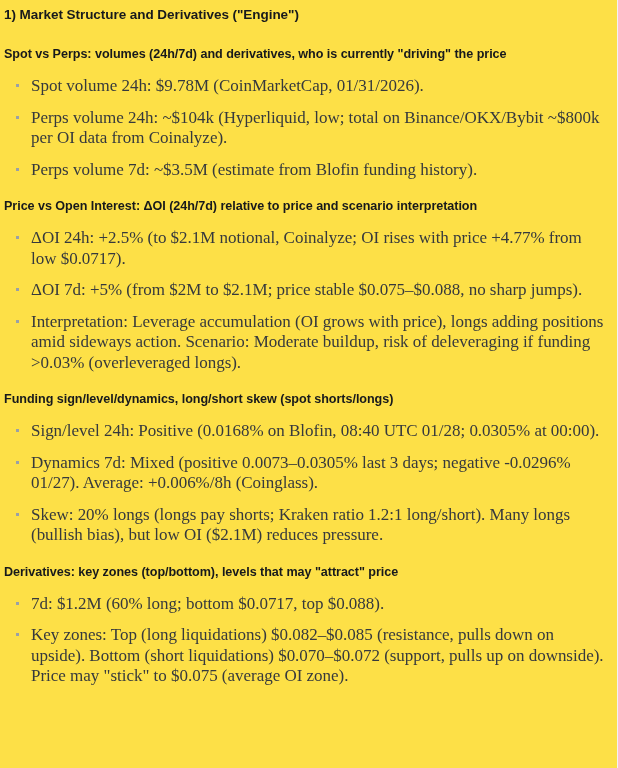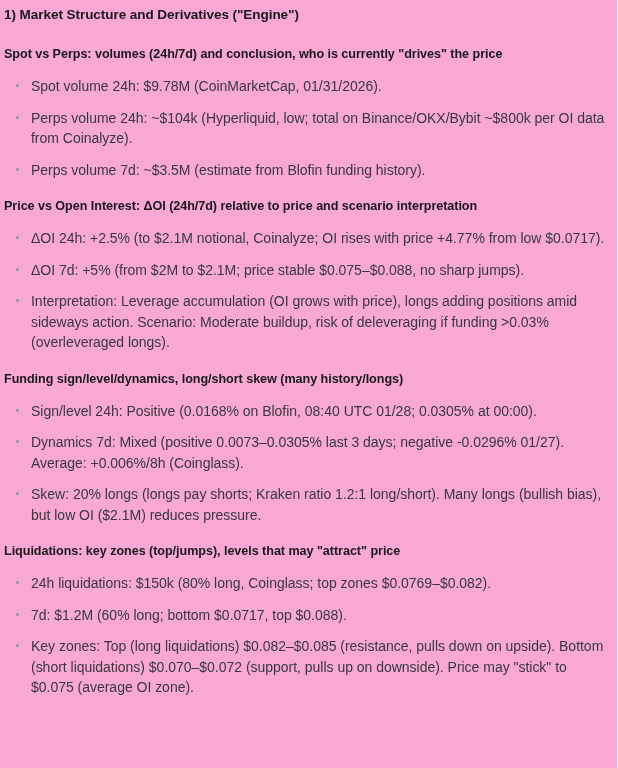--- a/index.html
+++ b/index.html
@@ -14,21 +14,21 @@
     font-family: "Liberation Sans", sans-serif;
     color: #1f2328;
     -webkit-font-smoothing: antialiased;
   }
   .page {
     position: relative;
     width: 618px;
     height: 768px;
     box-sizing: border-box;
     padding: 0 11px 0 4px;
-    background: #f9a8d4;
+    background: #fde047;
   }
   .edge-rule {
     position: absolute;
     top: 0;
     right: 0;
     width: 1px;
     height: 768px;
     background: #f2f2f3;
   }
   .section-title {
@@ -52,26 +52,27 @@
   .sub-title.first-after-title {
     padding-top: 22px;
   }
   ul.bullets {
     list-style: none;
     margin: 0;
     padding: 0;
   }
   ul.bullets > li {
     position: relative;
-    font-size: 14px;
+    font-size: 17px;
     line-height: 20.5px;
     color: #36393d;
     padding-left: 27px;
     padding-top: 11px;
     letter-spacing: -0.02px;
+    font-family: Liberation Serif, serif;
   }
   ul.bullets > li::before {
     content: "";
     position: absolute;
     left: 12px;
     top: 19px;
     width: 3.2px;
     height: 3.2px;
     background: #9aa0a6;
   }
@@ -80,48 +81,47 @@
   }
 </style>
 </head>
 <body>
 
 <div class="page">
   <div class="edge-rule"></div>
 
   <h1 class="section-title">1) Market Structure and Derivatives ("Engine")</h1>
 
-  <h2 class="sub-title first-after-title">Spot vs Perps: volumes (24h/7d) and conclusion, who is currently "drives" the price</h2>
+  <h2 class="sub-title first-after-title">Spot vs Perps: volumes (24h/7d) and derivatives, who is currently "driving" the price</h2>
   <div class="list-wrap">
     <ul class="bullets">
       <li>Spot volume 24h: $9.78M (CoinMarketCap, 01/31/2026).</li>
       <li>Perps volume 24h: ~$104k (Hyperliquid, low; total on Binance/OKX/Bybit ~$800k per OI data from Coinalyze).</li>
       <li>Perps volume 7d: ~$3.5M (estimate from Blofin funding history).</li>
     </ul>
   </div>
 
   <h2 class="sub-title">Price vs Open Interest: ΔOI (24h/7d) relative to price and scenario interpretation</h2>
   <div class="list-wrap">
     <ul class="bullets">
       <li>ΔOI 24h: +2.5% (to $2.1M notional, Coinalyze; OI rises with price +4.77% from low $0.0717).</li>
       <li>ΔOI 7d: +5% (from $2M to $2.1M; price stable $0.075–$0.088, no sharp jumps).</li>
       <li>Interpretation: Leverage accumulation (OI grows with price), longs adding positions amid sideways action. Scenario: Moderate buildup, risk of deleveraging if funding &gt;0.03% (overleveraged longs).</li>
     </ul>
   </div>
 
-  <h2 class="sub-title">Funding sign/level/dynamics, long/short skew (many history/longs)</h2>
+  <h2 class="sub-title">Funding sign/level/dynamics, long/short skew (spot shorts/longs)</h2>
   <div class="list-wrap">
     <ul class="bullets">
       <li>Sign/level 24h: Positive (0.0168% on Blofin, 08:40 UTC 01/28; 0.0305% at 00:00).</li>
       <li>Dynamics 7d: Mixed (positive 0.0073–0.0305% last 3 days; negative -0.0296% 01/27). Average: +0.006%/8h (Coinglass).</li>
       <li>Skew: 20% longs (longs pay shorts; Kraken ratio 1.2:1 long/short). Many longs (bullish bias), but low OI ($2.1M) reduces pressure.</li>
     </ul>
   </div>
 
-  <h2 class="sub-title">Liquidations: key zones (top/jumps), levels that may "attract" price</h2>
+  <h2 class="sub-title">Derivatives: key zones (top/bottom), levels that may "attract" price</h2>
   <div class="list-wrap">
     <ul class="bullets">
-      <li>24h liquidations: $150k (80% long, Coinglass; top zones $0.0769–$0.082).</li>
       <li>7d: $1.2M (60% long; bottom $0.0717, top $0.088).</li>
       <li>Key zones: Top (long liquidations) $0.082–$0.085 (resistance, pulls down on upside). Bottom (short liquidations) $0.070–$0.072 (support, pulls up on downside). Price may "stick" to $0.075 (average OI zone).</li>
     </ul>
   </div>
 </div>
 
 </body></html>

